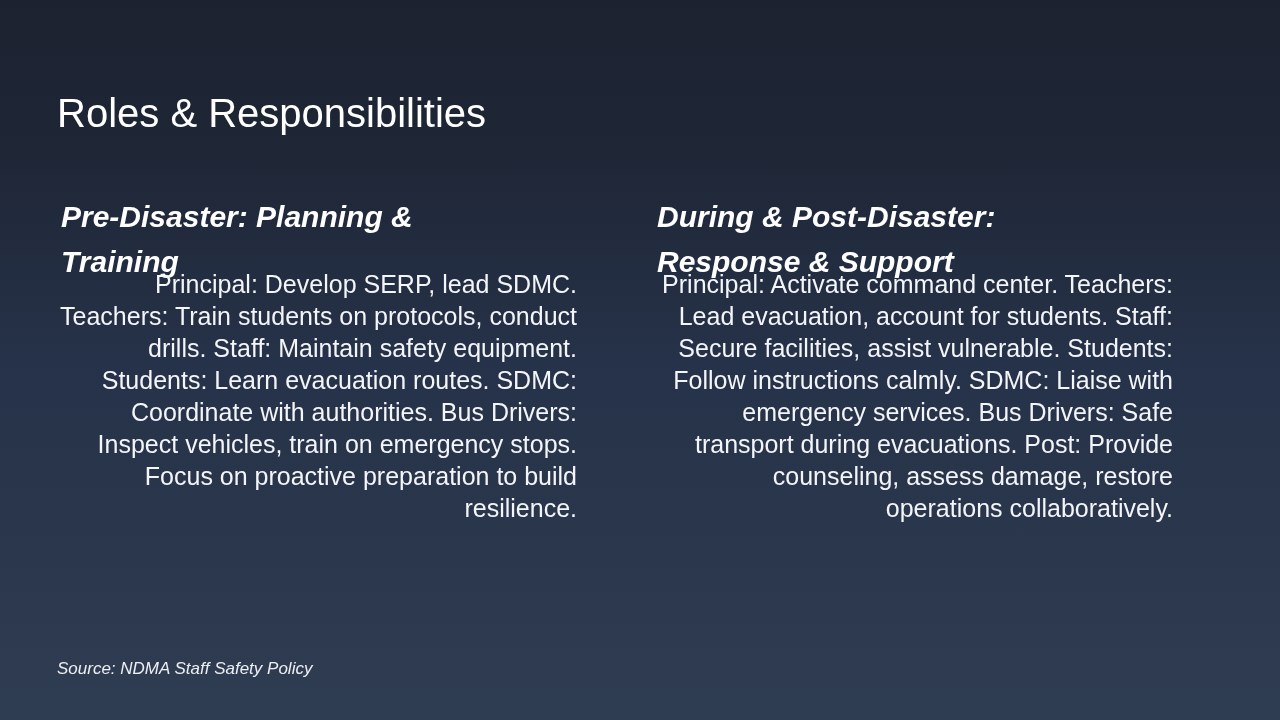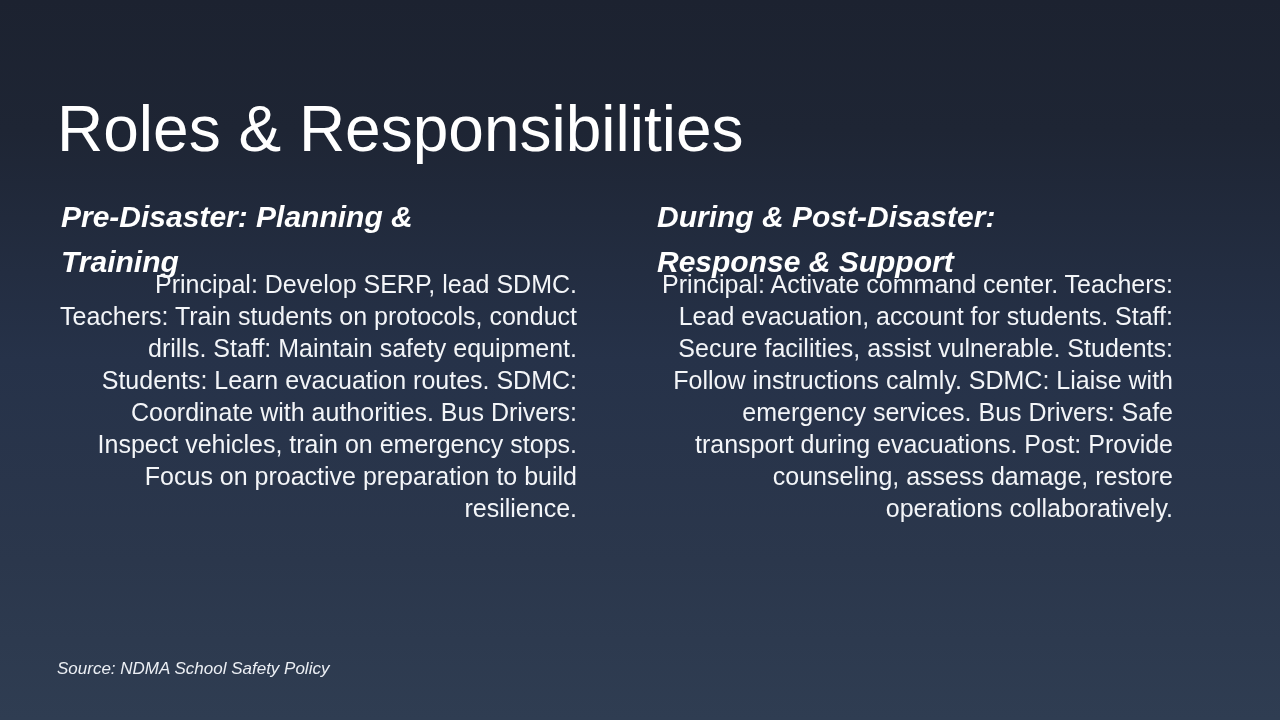--- a/index.html
+++ b/index.html
@@ -21,21 +21,21 @@
     background: linear-gradient(to bottom, #1c2230 0%, #1e2534 18%, #263249 50%, #2b374c 78%, #2f3d52 100%);
     overflow: hidden;
   }
 
   
   #slide-title {
     position: absolute;
     left: 57px;
     top: 55px;
     width: 1140px;
-    font-size: 64px;
+    font-size: 40px;
     font-weight: 400;
     line-height: 62px;
     letter-spacing: 0px;
     color: #ffffff;
     white-space: nowrap;
   }
 
   
   .column {
     position: absolute;
@@ -97,15 +97,15 @@
   <div class="column" id="column-left">
     <h2 class="column-heading">Pre-Disaster: Planning &amp; Training</h2>
     <p class="column-body">Principal: Develop SERP, lead SDMC. Teachers: Train students on protocols, conduct drills. Staff: Maintain safety equipment. Students: Learn evacuation routes. SDMC: Coordinate with authorities. Bus Drivers: Inspect vehicles, train on emergency stops. Focus on proactive preparation to build resilience.</p>
   </div>
 
   <div class="column" id="column-right">
     <h2 class="column-heading">During &amp; Post-Disaster: Response &amp; Support</h2>
     <p class="column-body">Principal: Activate command center. Teachers: Lead evacuation, account for students. Staff: Secure facilities, assist vulnerable. Students: Follow instructions calmly. SDMC: Liaise with emergency services. Bus Drivers: Safe transport during evacuations. Post: Provide counseling, assess damage, restore operations collaboratively.</p>
   </div>
 
-  <div id="source-note">Source: NDMA School Safety Policy</div>
+  <div id="source-note">Source: NDMA Staff Safety Policy</div>
 
 </div>
 
 </body></html>

